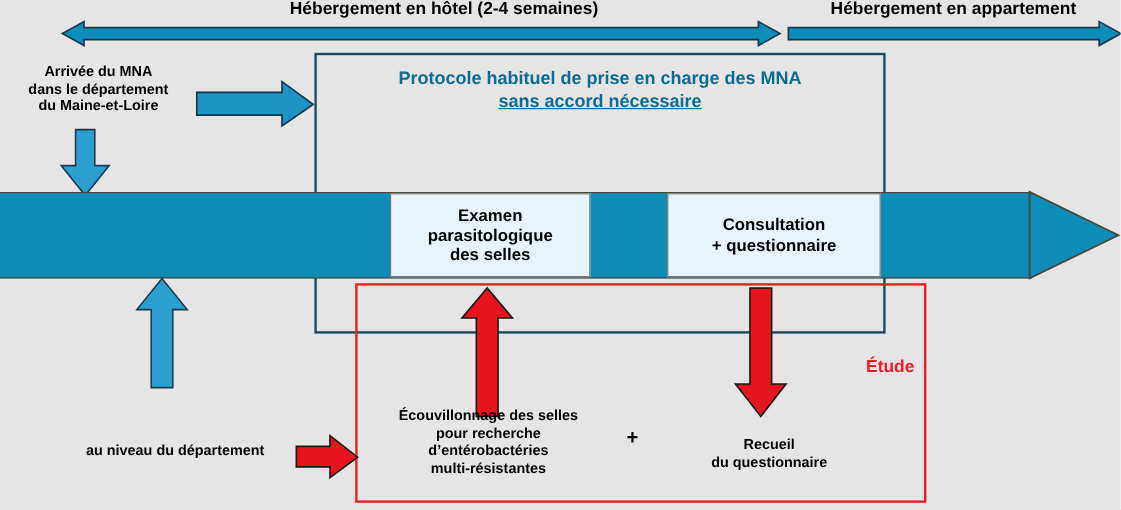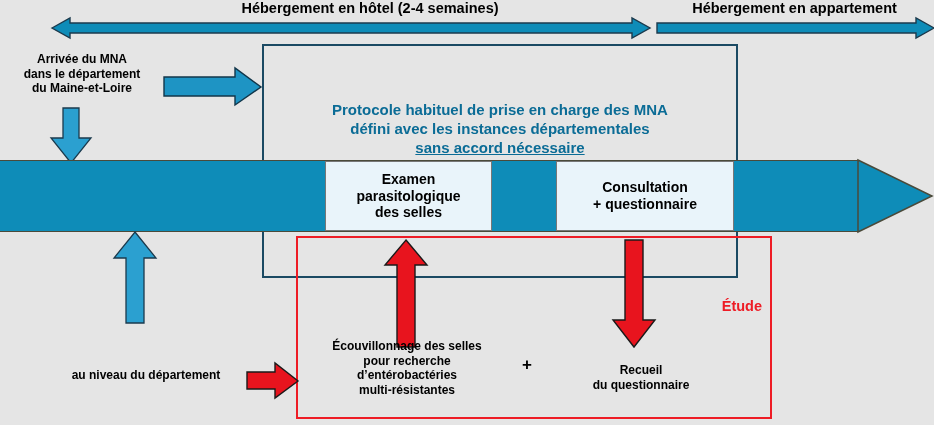--- a/index.html
+++ b/index.html
@@ -125,23 +125,22 @@
   </div>
 
   <div class="abs" style="left:164px; top:68px; width:98px; height:38px;">
     <svg width="98" height="38" viewBox="0 0 98 38">
       <polygon points="0,9 71,9 71,0 97,19 71,37 71,28 0,28" fill="#1e94c4" stroke="#12364a" stroke-width="1.4"></polygon>
     </svg>
   </div>
 
   <div class="abs protocol-box" style="left:262px; top:44px; width:476px; height:234px;"></div>
 
-  <div class="abs protocol-text" style="left:268px; top:57px; width:464px;margin-top:44px;">
+  <div class="abs protocol-text" style="left:268px; top:57px; width:464px;">
     <div>Protocole habituel de prise en charge des MNA</div>
-    <div>défini avec les instances départementales</div>
     <div class="underline">sans accord nécessaire</div>
   </div>
 
   <div class="abs band-body" style="left:0px; top:160px; width:860px; height:72px;"></div>
 
   <div class="abs" style="left:858px; top:146px; width:76px; height:100px;">
     <svg width="76" height="100" viewBox="0 0 76 100">
       <polygon points="0,14 0,86 74,50" fill="#0e8cb8" stroke="#4a4a3a" stroke-width="1.5"></polygon>
     </svg>
   </div>

